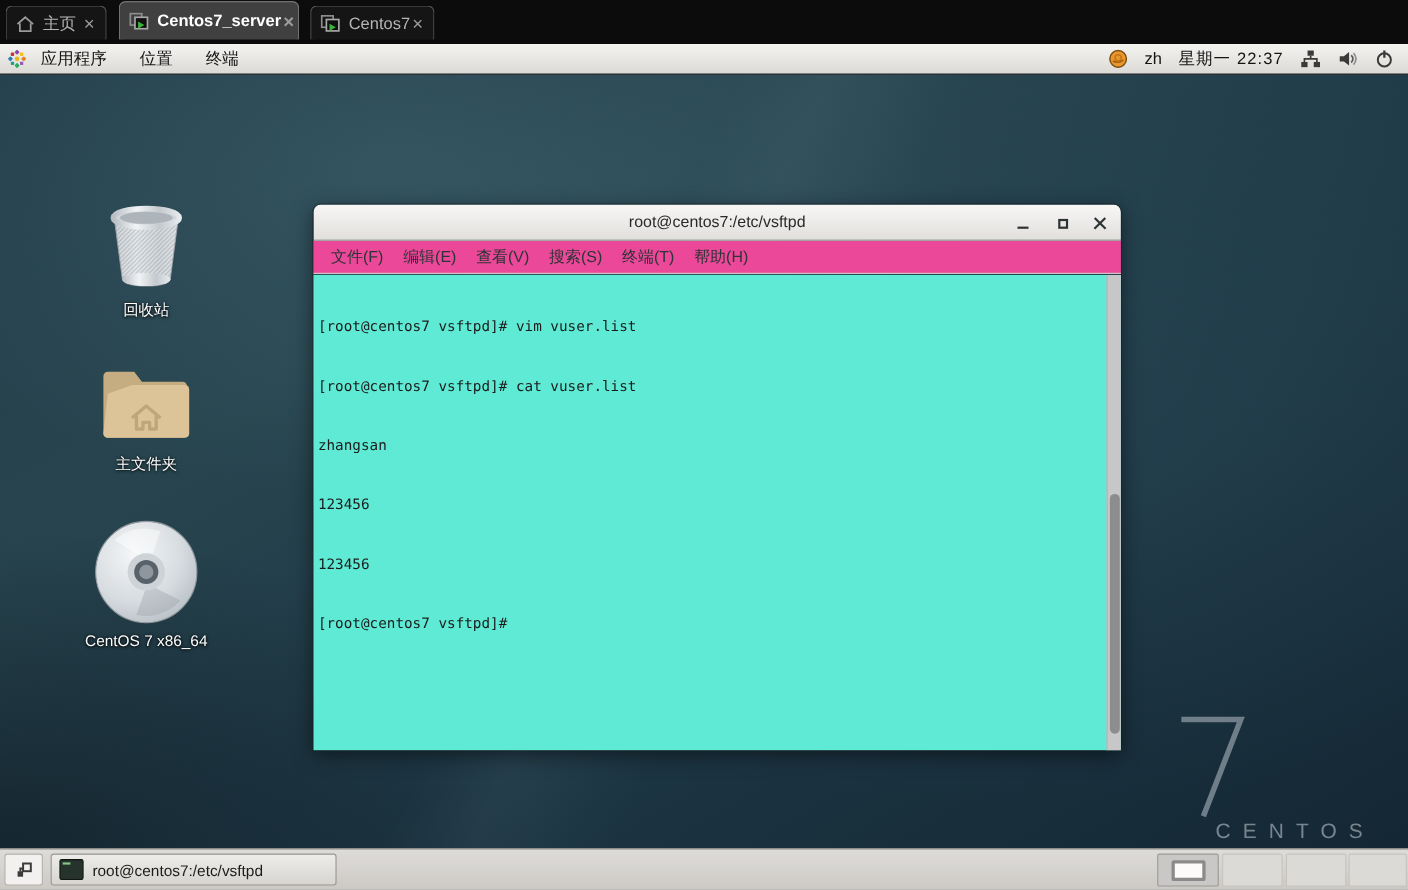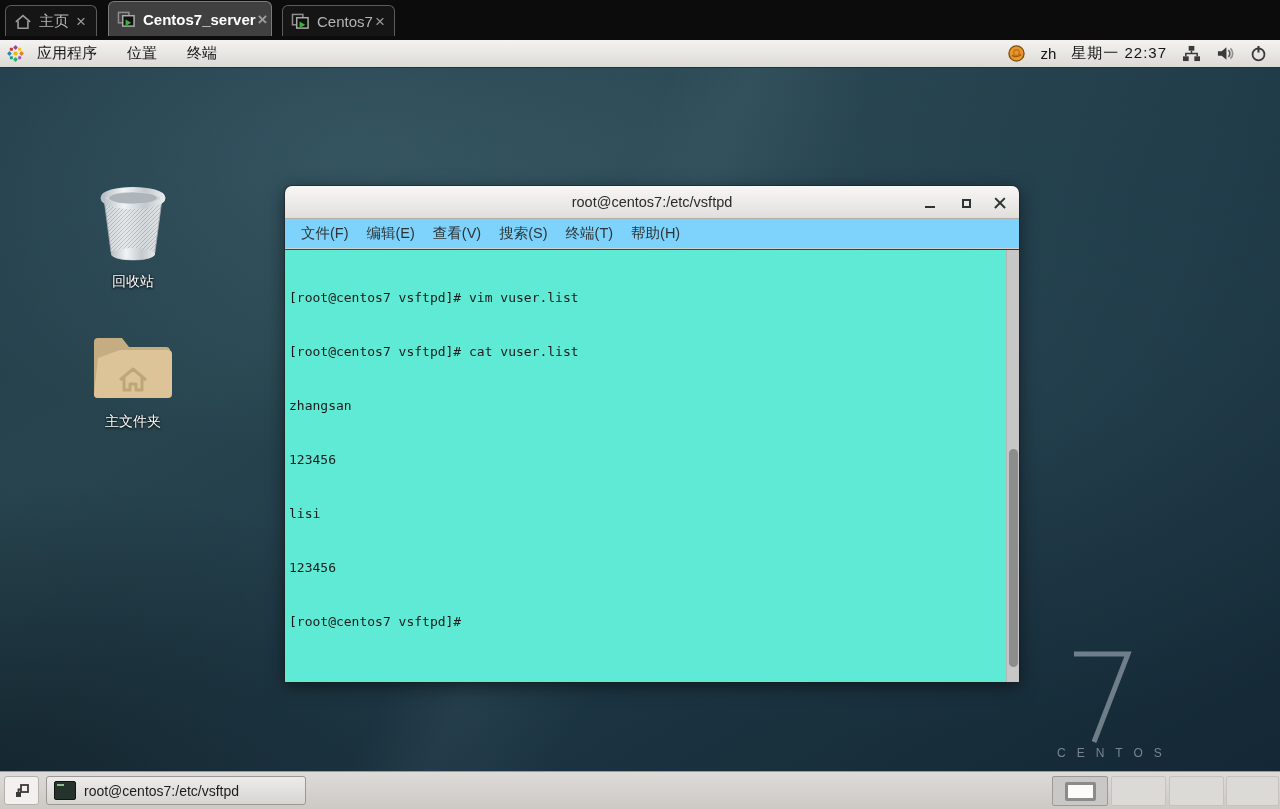--- a/index.html
+++ b/index.html
@@ -39,38 +39,38 @@
       linear-gradient(150deg,#223c49 0%,#28454f 30%,#1f3a47 55%,#19303d 78%,#142734 100%);
   }
   .dicon { position:absolute; width:116px; display:flex; flex-direction:column; align-items:center; cursor:default; }
   .dicon-trash  { left:75px; top:118px; }
   .dicon-folder { left:75px; top:260px; }
   .dicon-cd     { left:66px; top:403px; }
   .dlabel { margin-top:5px; color:#fff; font-size:14px; text-align:center; white-space:nowrap;
             text-shadow:0 1px 3px rgba(0,0,0,0.95), 0 0 2px rgba(0,0,0,0.8); }
 
   .wm7 { position:absolute; left:1070px; top:582px; }
-  .wmtext { position:absolute; left:1057px; top:678px; font-size:12px; letter-spacing:11px;
+  .wmtext { position:absolute; left:1105px; top:678px; font-size:19px; letter-spacing:11px;
             color:rgba(166,177,184,0.68); white-space:nowrap; }
 
   
   .term { position:absolute; left:285px; top:186px; width:734px; height:496px;
           border-radius:7px 7px 0 0; box-shadow:0 0 0 1px rgba(30,30,30,0.55), 0 4px 18px rgba(0,0,0,0.5); }
   .titlebar { position:relative; height:33px; background:linear-gradient(#f8f7f6,#e1dfdc);
               border-bottom:1px solid #b2afaa; border-radius:7px 7px 0 0; }
   .title { text-align:center; line-height:33px; font-size:14.5px; color:#2a2a2a; }
   .wbtn { position:absolute; top:8px; width:18px; height:18px; display:flex; align-items:center; justify-content:center; }
   .wbtn-min { left:636px; } .wbtn-max { left:672px; } .wbtn-close { left:706px; }
   .glyph-min { width:10px; height:2px; background:#2e3436; margin-top:8px; }
   .glyph-max { width:9px; height:9px; border:2px solid #2e3436; }
   .glyph-close { position:relative; width:12px; height:12px; }
   .glyph-close::before,.glyph-close::after { content:""; position:absolute; left:-1px; top:5px; width:14px; height:2.4px; background:#2e3436; }
   .glyph-close::before { transform:rotate(45deg); } .glyph-close::after { transform:rotate(-45deg); }
-  .menubar { height:30px; background:#7dd3fc; border-bottom:1px solid #d3d0cb;
-             display:flex; align-items:flex-end; padding-left:7px; font-size:14.5px; color:#2e3436; }
+  .menubar { height:30px; background:#ec4899; border-bottom:1px solid #d3d0cb;
+             display:flex; align-items:center; padding-left:7px; font-size:14.5px; color:#2e3436; }
   .mitem { padding:0 9px; line-height:30px; }
   .tcontent { position:absolute; top:64px; bottom:0; left:0; right:0; background:#5eead4;
               font-family:"DejaVu Sans Mono","Liberation Mono",monospace; font-size:13px; line-height:18px;
               color:#1b1b1b; padding:3px 18px 0 4px; white-space:pre; overflow:hidden; }
   .scrollbar { position:absolute; top:64px; bottom:0; right:0; width:13px; background:#c7c7c7; border-left:1px solid #b4b4b4; }
   .thumb { position:absolute; left:2px; width:9px; top:46%; height:50.5%; background:#8d8d8d; border-radius:5px; }
 
   
   .taskbar { position:absolute; bottom:0; left:0; width:1280px; height:38px;
              background:linear-gradient(#dedcd9,#ccc9c5); border-top:1px solid #9d9a95; }
@@ -202,20 +202,39 @@
         </defs>
         <path d="M6 13 L13 66 Q13 74 35 74 Q57 74 57 66 L64 13 Z" fill="url(#mesh)" stroke="#8e959b" stroke-width="1"></path>
         <path d="M6 13 L13 66 Q13 74 35 74 Q57 74 57 66 L64 13 Z" fill="url(#sil)" opacity="0.35"></path>
         <ellipse cx="35" cy="12" rx="30" ry="8.5" fill="#cfd5d9" stroke="url(#sil)" stroke-width="5"></ellipse>
         <ellipse cx="35" cy="12" rx="24" ry="5.5" fill="#aeb5ba"></ellipse>
         <ellipse cx="35" cy="68" rx="22" ry="6" fill="url(#sil)"></ellipse>
       </svg>
       <div class="dlabel">回收站</div>
     </div>
 
+    <div class="dicon dicon-cd" style="width:134px;">
+      <svg width="98" height="98" viewBox="0 0 98 98">
+        <defs>
+          <radialGradient id="disc" cx="0.38" cy="0.32" r="0.85">
+            <stop offset="0" stop-color="#f4f6f8"></stop>
+              <stop offset="0.55" stop-color="#d7dce0"></stop>
+            <stop offset="0.8" stop-color="#bfc6cc"></stop>
+              <stop offset="1" stop-color="#aab2b9"></stop>
+          </radialGradient>
+        </defs>
+        <circle cx="49" cy="49" r="46" fill="url(#disc)" stroke="#8f979e" stroke-width="1"></circle>
+        <path d="M20 20 A41 41 0 0 1 62 12 L52 40 Z" fill="#ffffff" opacity="0.45"></path>
+        <path d="M80 75 A41 41 0 0 1 40 88 L50 60 Z" fill="#9aa3aa" opacity="0.4"></path>
+        <circle cx="49" cy="49" r="17" fill="#ced3d7"></circle>
+        <circle cx="49" cy="49" r="11" fill="#59626a"></circle>
+        <circle cx="49" cy="49" r="6.5" fill="#8f979e"></circle>
+      </svg>
+      <div class="dlabel">CentOS 7 x86_64</div>
+    </div>
 
     <svg class="wm7" width="66" height="96" viewBox="0 0 66 96">
       <path d="M4 4 H58 L24 92" fill="none" stroke="rgba(165,176,184,0.62)" stroke-width="5"></path>
     </svg>
     <div class="wmtext">CENTOS</div>
   </div>
 
   <div class="term">
     <div class="titlebar">
       <div class="title">root@centos7:/etc/vsftpd</div>
@@ -235,21 +254,20 @@
       <span class="mitem">查看(V)</span>
       <span class="mitem">搜索(S)</span>
       <span class="mitem">终端(T)</span>
       <span class="mitem">帮助(H)</span>
     </div>
     <div class="tcontent">
       <div>[root@centos7 vsftpd]# vim vuser.list</div>
       <div>[root@centos7 vsftpd]# cat vuser.list</div>
       <div>zhangsan</div>
       <div>123456</div>
-      <div>lisi</div>
       <div>123456</div>
       <div>[root@centos7 vsftpd]#</div>
     </div>
     <div class="scrollbar">
       <div class="thumb"></div>
     </div>
   </div>
 
   <div class="taskbar">
     <div class="showdesk">

